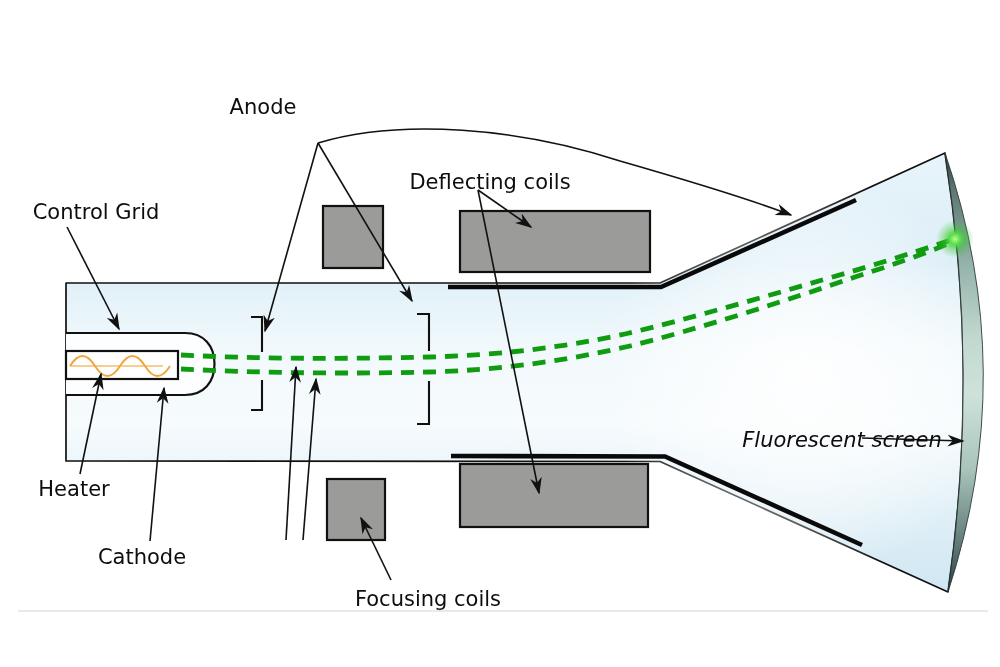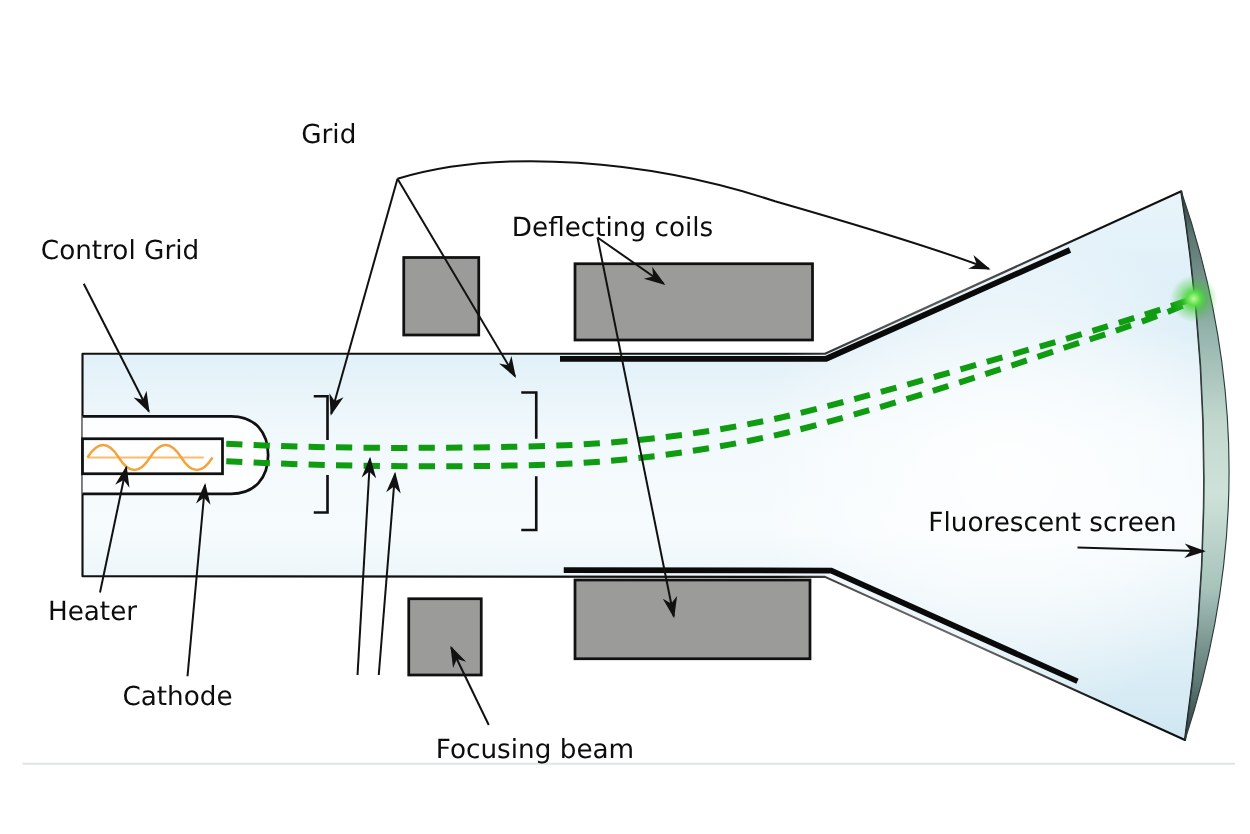--- a/index.html
+++ b/index.html
@@ -91,21 +91,21 @@
       <path d="M80,474 L101,374" marker-end="url(#arrowHead)"></path>
       <path d="M150,541 L164,388" marker-end="url(#arrowHead)"></path>
       <path d="M286,540 L296,367" marker-end="url(#arrowHead)"></path>
       <path d="M303,540 L316,379" marker-end="url(#arrowHead)"></path>
       <path d="M391,580 L361,518" marker-end="url(#arrowHead)"></path>
     </g>
 
     <path d="M18,611 L988,611" stroke="#dfe4e6" stroke-width="1.6" fill="none"></path>
   </svg>
 
-  <div class="lbl" style="left:263px;top:95px;">Grid</div>
+  <div class="lbl" style="left:263px;top:95px;">Anode</div>
   <div class="lbl" style="left:490px;top:159px;margin-top:11px;">Deflecting coils</div>
-  <div class="lbl" style="left:96px;top:188px;">Control Grid</div>
-  <div class="lbl" style="left:842px;top:406px;">Fluorescent screen</div>
+  <div class="lbl" style="left:96px;top:200px;">Control Grid</div>
+  <div class="lbl" style="left:842px;top:428px;font-style:italic;">Fluorescent screen</div>
   <div class="lbl" style="left:74px;top:477px;">Heater</div>
   <div class="lbl" style="left:142px;top:545px;text-align:right;">Cathode</div>
-  <div class="lbl" style="left:428px;top:587px;">Focusing beam</div>
+  <div class="lbl" style="left:428px;top:587px;">Focusing coils</div>
 
 </div>
 
 </body></html>

